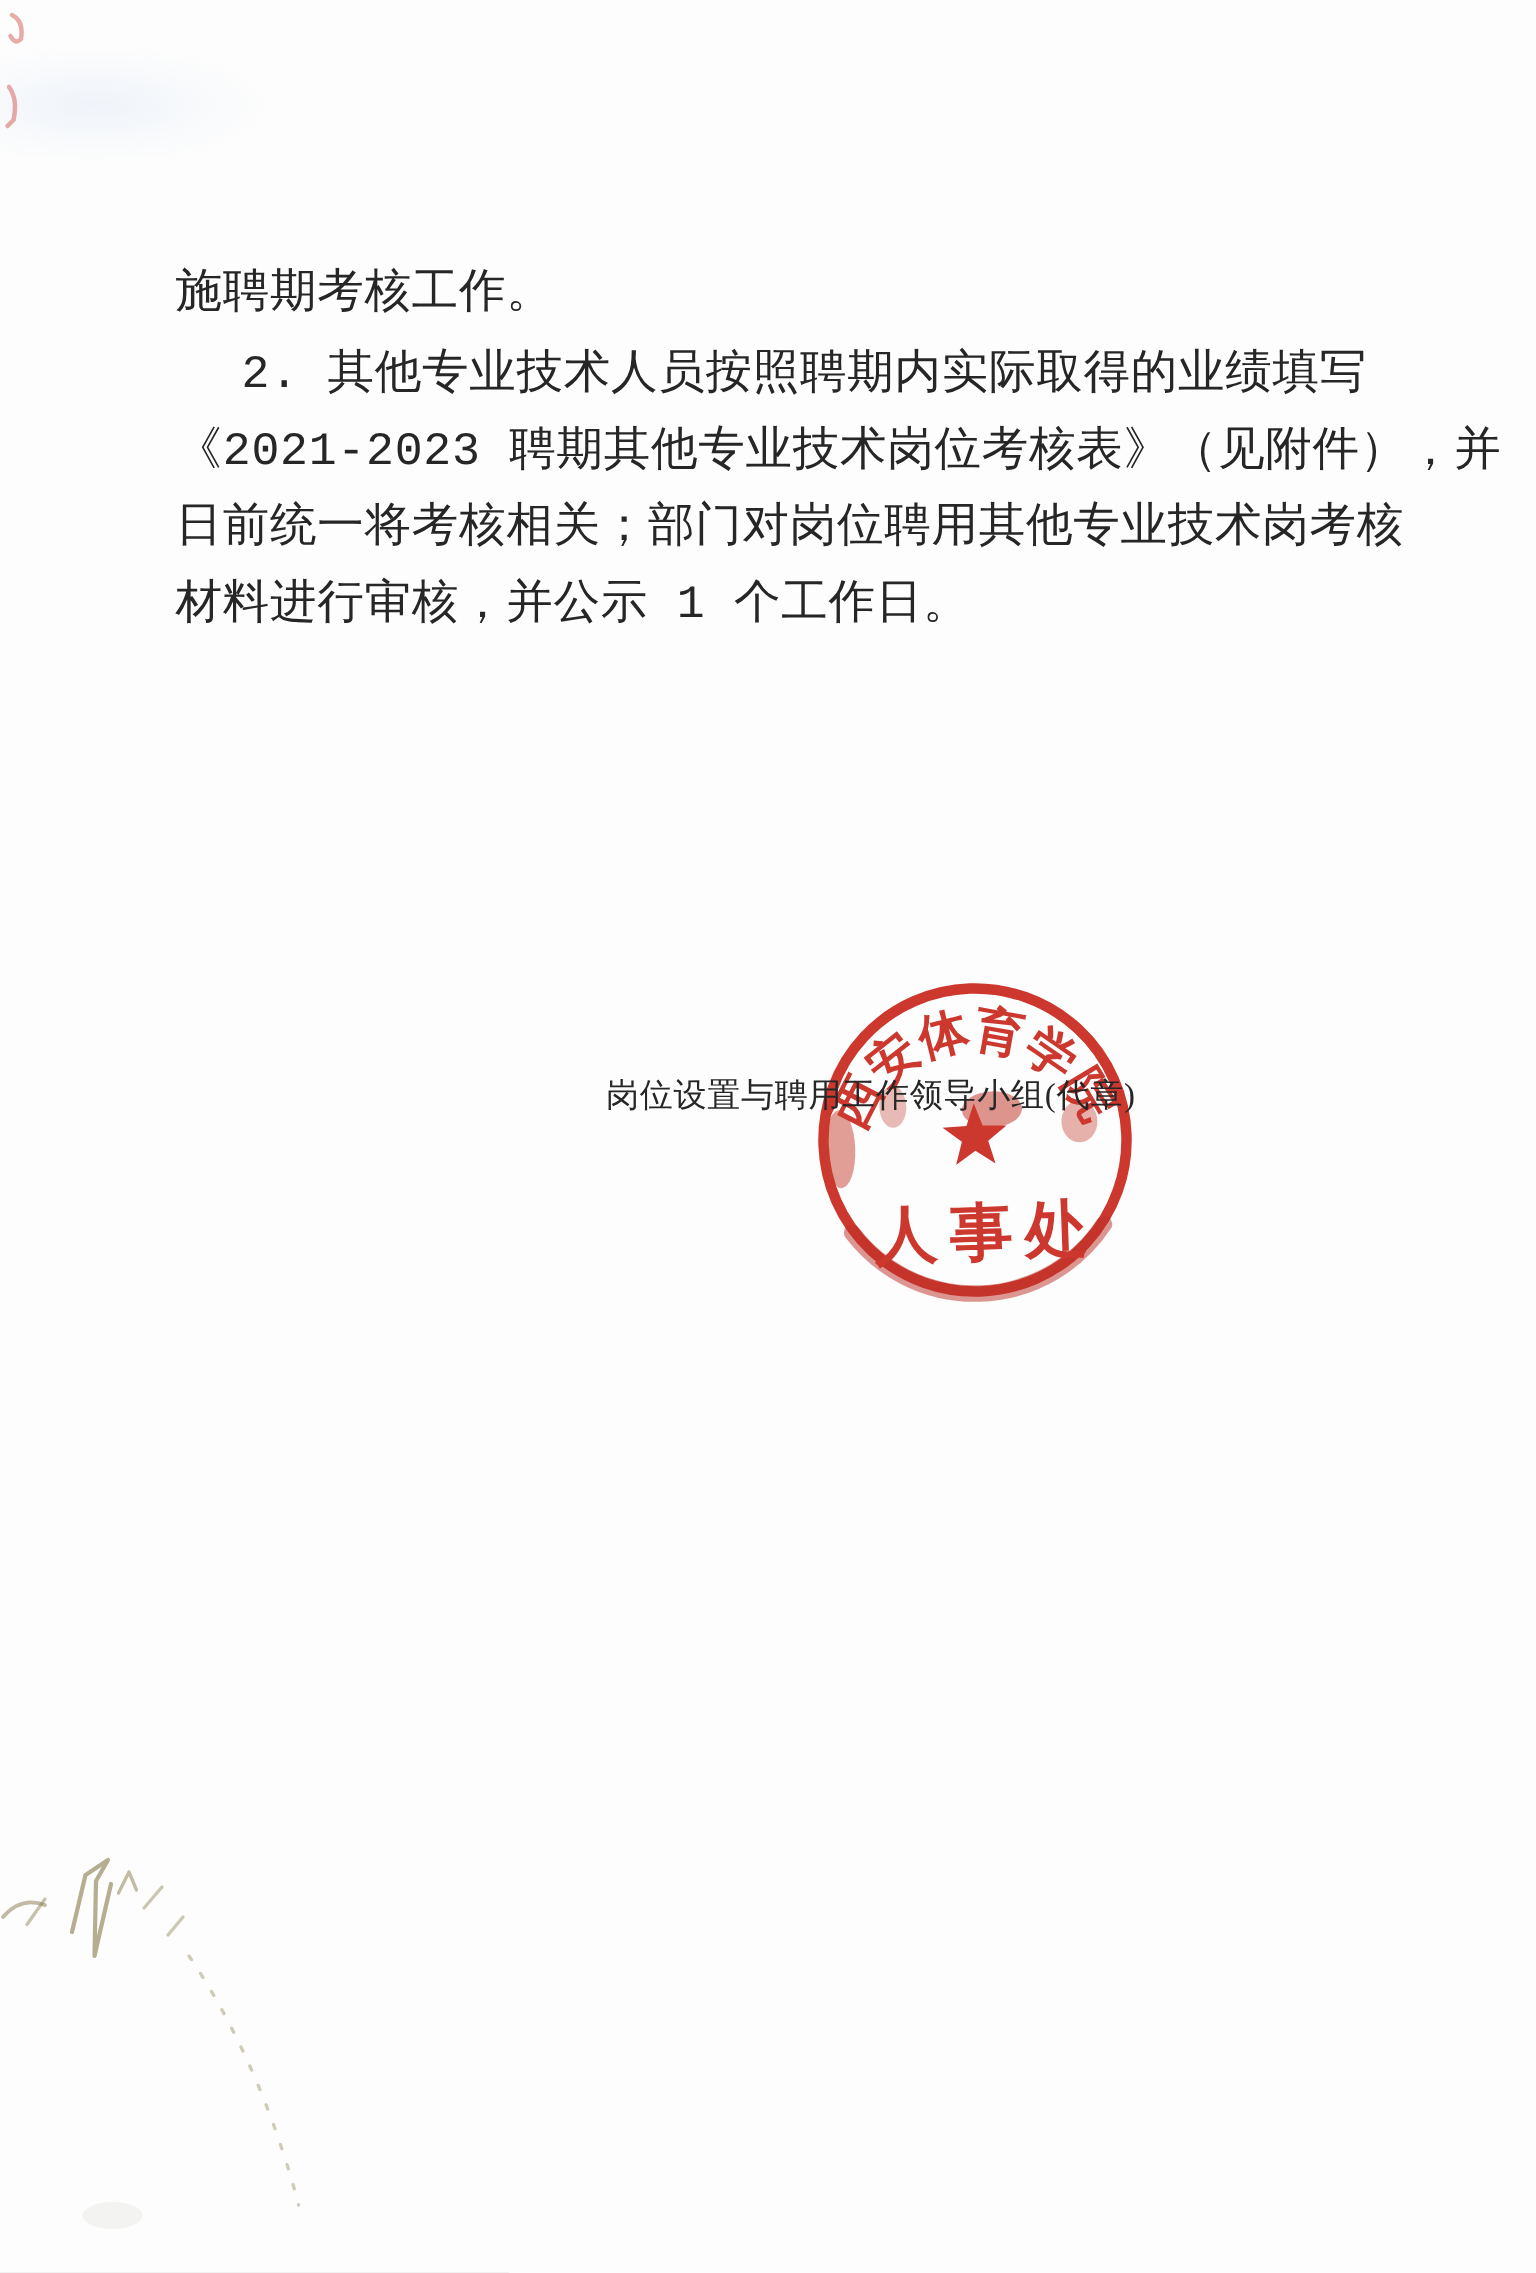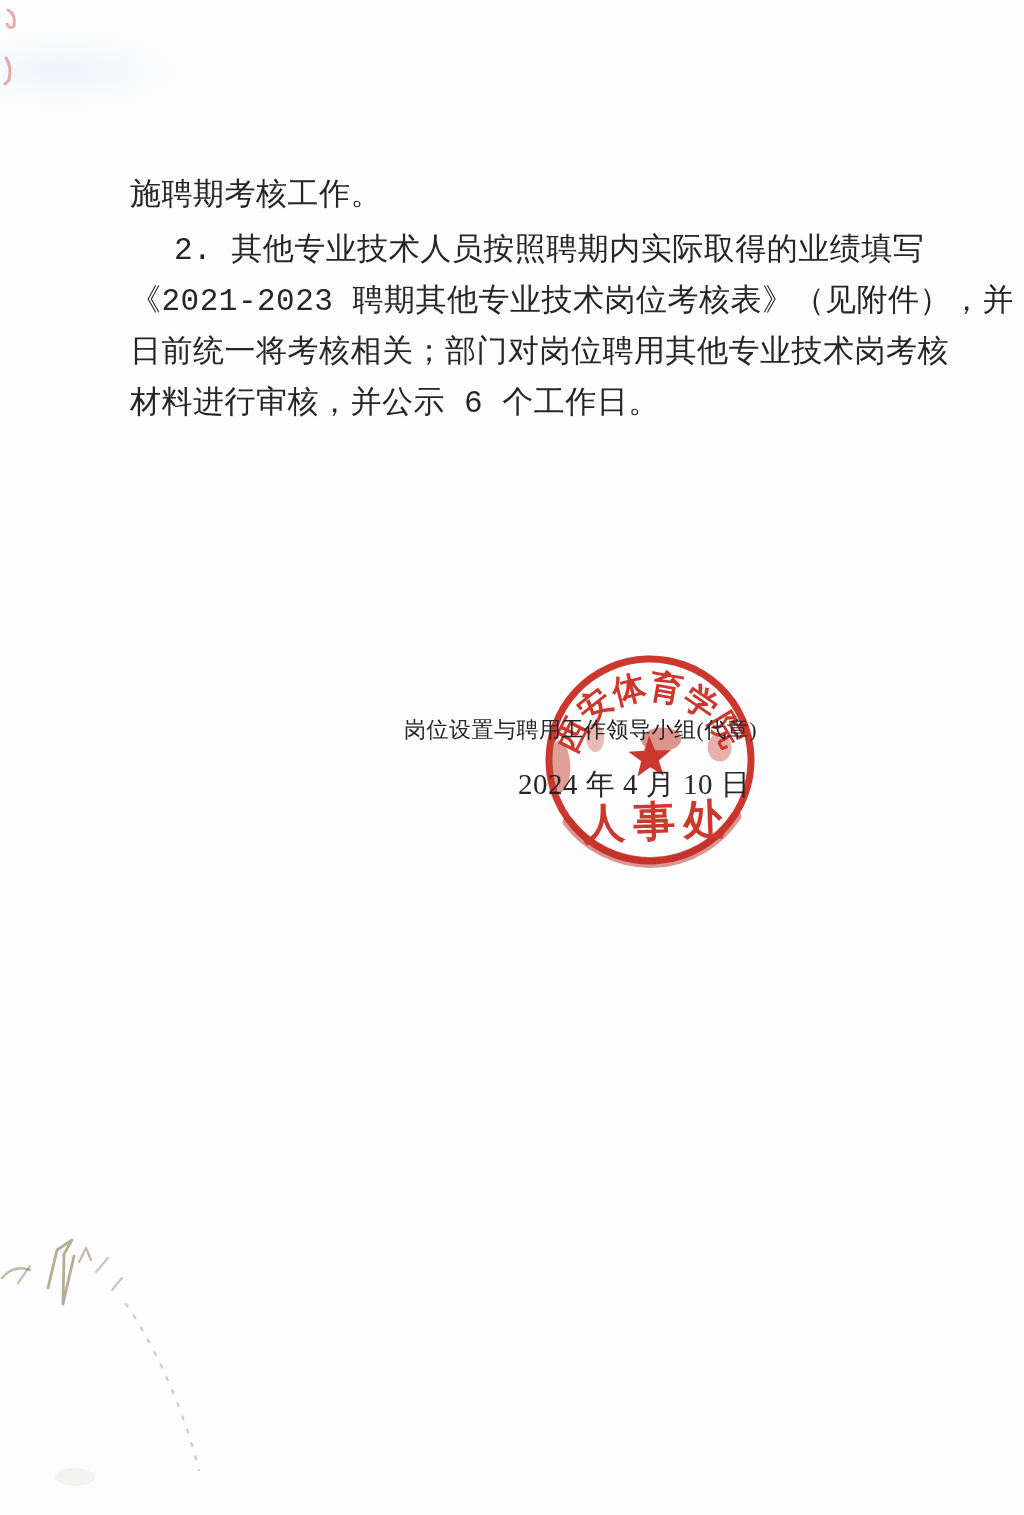--- a/index.html
+++ b/index.html
@@ -6,21 +6,21 @@
   .page{
     position:relative;width:1024px;height:1515px;background:#fdfdfd;
     overflow:hidden;margin:0 auto;
     font-family:"Liberation Serif","DejaVu Serif",serif;
   }
   .shade{
     position:absolute;left:0;top:30px;width:180px;height:80px;
     background:radial-gradient(ellipse at 35% 50%, rgba(228,236,246,.55), rgba(253,253,253,0) 70%);
     pointer-events:none;
   }
-  .para{position:absolute;left:130px;width:780px;color:#262626;}
+  .para{position:absolute;left:117px;width:780px;color:#262626;}
   .para .line{height:51px;line-height:51px;font-size:31px;white-space:nowrap;letter-spacing:.5px;}
   #para-0{top:168px;}
   #para-1{top:225px;font-family:Liberation Mono, monospace;}
   #para-2{top:441px;}
   #para-2 .line{height:50px;line-height:50px;}
   .line.indent{padding-left:44px;}
   .signature-line{
     position:absolute;left:404px;top:712px;height:36px;line-height:36px;
     font-size:22px;color:#262626;white-space:nowrap;z-index:3;letter-spacing:.5px;
   }
@@ -48,21 +48,21 @@
   </svg>
 
   <div class="para" id="para-0">
     <div class="line">施聘期考核工作。</div>
   </div>
 
   <div class="para" id="para-1">
     <div class="line indent">2. 其他专业技术人员按照聘期内实际取得的业绩填写</div>
     <div class="line">《2021-2023 聘期其他专业技术岗位考核表》（见附件），并</div>
     <div class="line">日前统一将考核相关；部门对岗位聘用其他专业技术岗考核</div>
-    <div class="line">材料进行审核，并公示 6 个工作日。</div>
+    <div class="line">材料进行审核，并公示 1 个工作日。</div>
   </div>
 
   <div class="para" id="para-2">
   </div>
 
   <svg class="seal" viewBox="0 0 224 224">
     <g opacity="0.92">
       <circle cx="112" cy="112" r="101" fill="none" stroke="#c8261d" stroke-width="7"></circle>
       <path d="M 28 171 A 103 103 0 0 0 196 171" fill="none" stroke="#b81f16" stroke-width="11" opacity="0.5" stroke-linecap="round"></path>
 
@@ -76,21 +76,20 @@
       <path id="sealArc" d="M 34 128 A 78 78 0 1 1 190 128" fill="none"></path>
       <text font-size="33" font-weight="bold" fill="#c8261d" font-family="'Liberation Serif','DejaVu Serif',serif">
         <textPath href="#sealArc" startOffset="50%" text-anchor="middle">西安体育学院</textPath>
       </text>
 
       <text x="118" y="188" font-size="42" font-weight="bold" fill="#c8261d" text-anchor="middle" letter-spacing="8" font-family="'Liberation Serif','DejaVu Serif',serif">人事处</text>
     </g>
   </svg>
 
   <div class="signature-line">岗位设置与聘用工作领导小组(代章)</div>
-  <div class="date-line">2024 年 4 月 10 日</div>
 
   <svg class="scribble" viewBox="0 0 270 287">
     <g fill="none" stroke="#857949" stroke-linecap="round" stroke-linejoin="round">
       <path d="M 2 50 Q 14 36 30 42" stroke-width="2.5" opacity="0.5"></path>
       <path d="M 18 55 L 30 38" stroke-width="2.2" opacity="0.45"></path>
       <path d="M 48 60 L 57 22 L 72 12 L 64 26 L 63 76 L 74 28" stroke-width="2.8" opacity="0.6"></path>
       <path d="M 79 34 L 86 20 L 91 32" stroke-width="2.2" opacity="0.5"></path>
       <path d="M 96 44 L 108 30" stroke-width="2.2" opacity="0.42"></path>
       <path d="M 112 62 L 122 50" stroke-width="2.2" opacity="0.4"></path>
       <path d="M 126 76 C 148 108, 170 152, 185 196 C 192 216, 196 230, 199 242" stroke-width="2.2" opacity="0.38" stroke-dasharray="3 11"></path>

